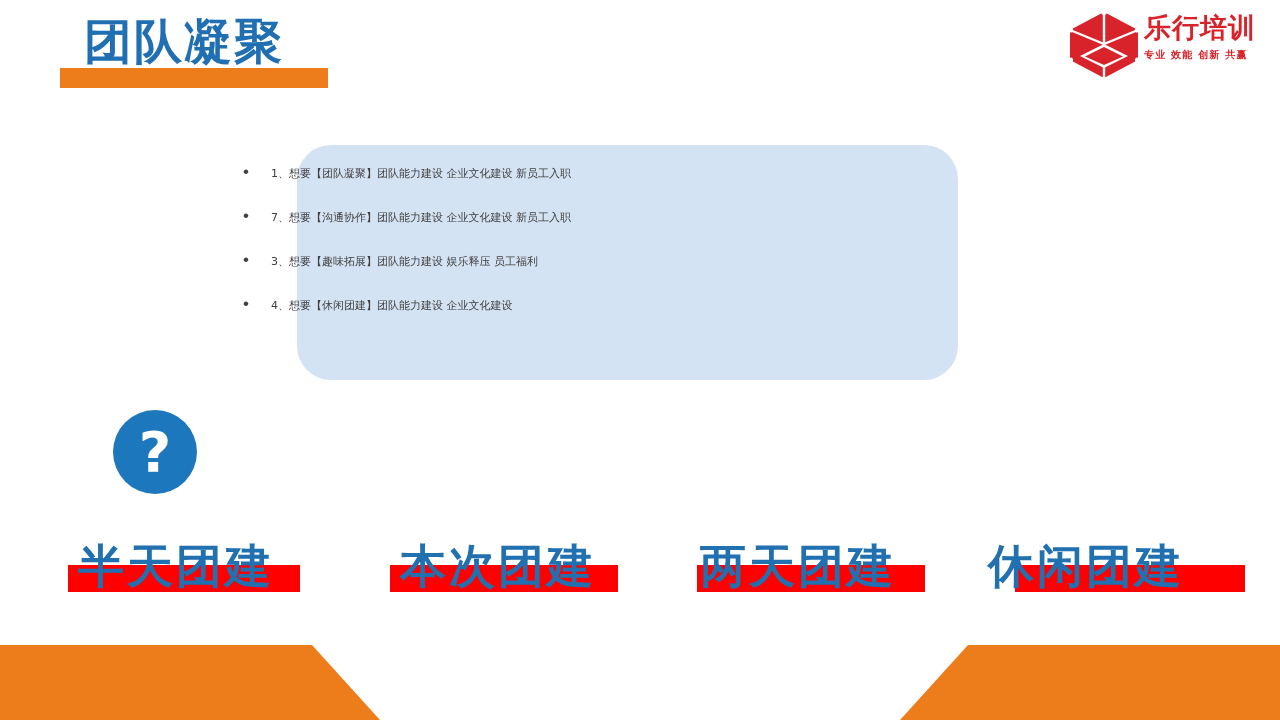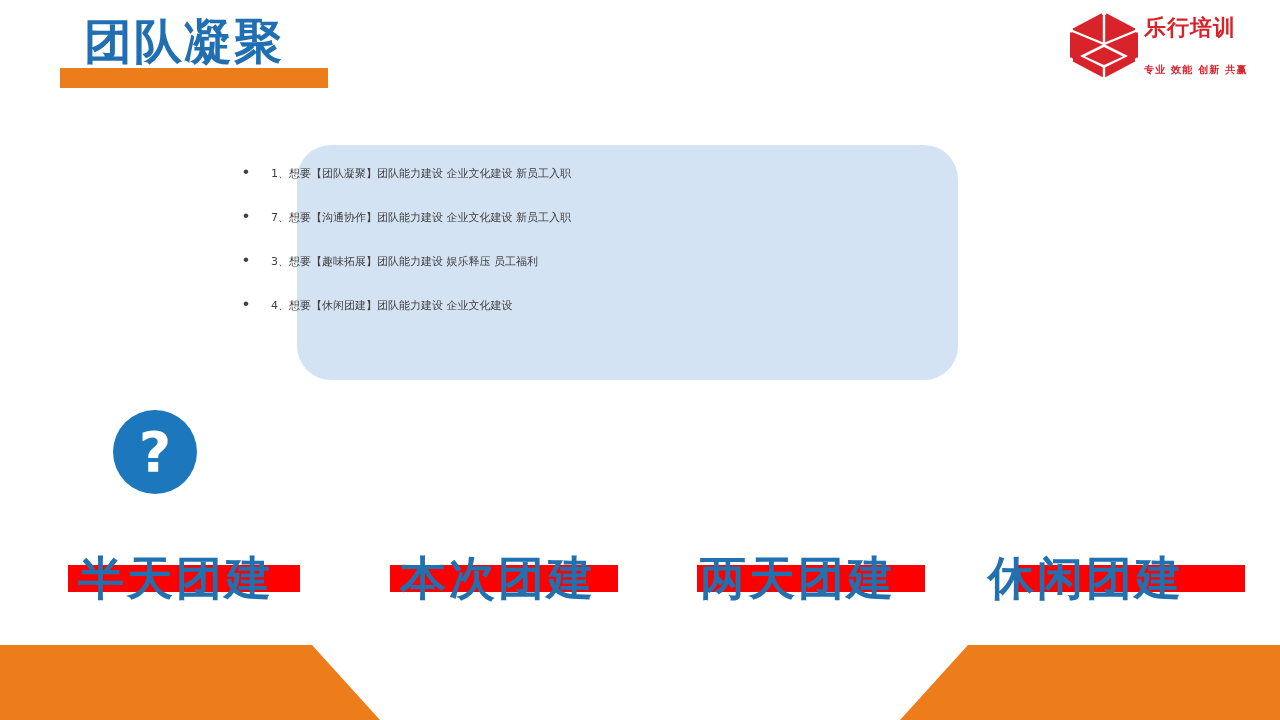--- a/index.html
+++ b/index.html
@@ -34,35 +34,35 @@
     height: 70px;
   }
   .logo-text {
     position: absolute;
     left: 76px;
     top: 4px;
     width: 130px;
   }
   .logo-name {
     font-family: "DejaVu Sans", "Liberation Sans", sans-serif;
-    font-size: 22px;
+    font-size: 27px;
     font-weight: bold;
     color: #D9232A;
     letter-spacing: 1px;
     line-height: 36px;
     white-space: nowrap;
   }
   .logo-tag {
     font-family: "DejaVu Sans", "Liberation Sans", sans-serif;
     font-size: 10px;
     font-weight: bold;
     color: #D9232A;
     letter-spacing: 1.2px;
     line-height: 16px;
-    margin-top: 16px;
+    margin-top: 1px;
     white-space: nowrap;
   }
 
   
   .title-bar {
     position: absolute;
     left: 60px;
     top: 68px;
     width: 268px;
     height: 20px;
@@ -183,21 +183,21 @@
   .cat-bar {
     position: absolute;
     left: 8px;
     top: 35px;
     height: 27px;
     background: #FF0000;
   }
   .cat-label {
     position: absolute;
     left: 0;
-    top: 16px;
+    top: 4px;
     font-family: "DejaVu Sans", "Liberation Sans", sans-serif;
     font-size: 46px;
     font-weight: bold;
     color: #2170B0;
     letter-spacing: 3px;
     line-height: 64px;
     white-space: nowrap;
   }
 
   

